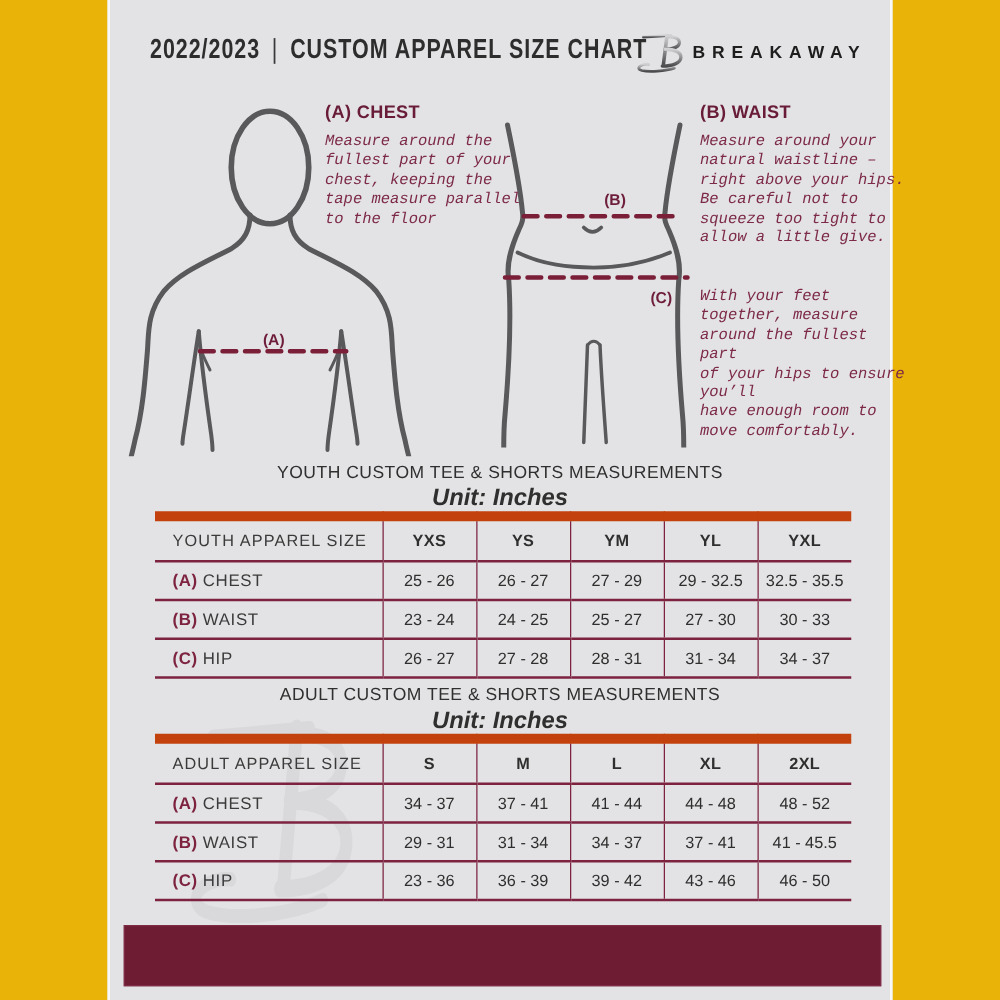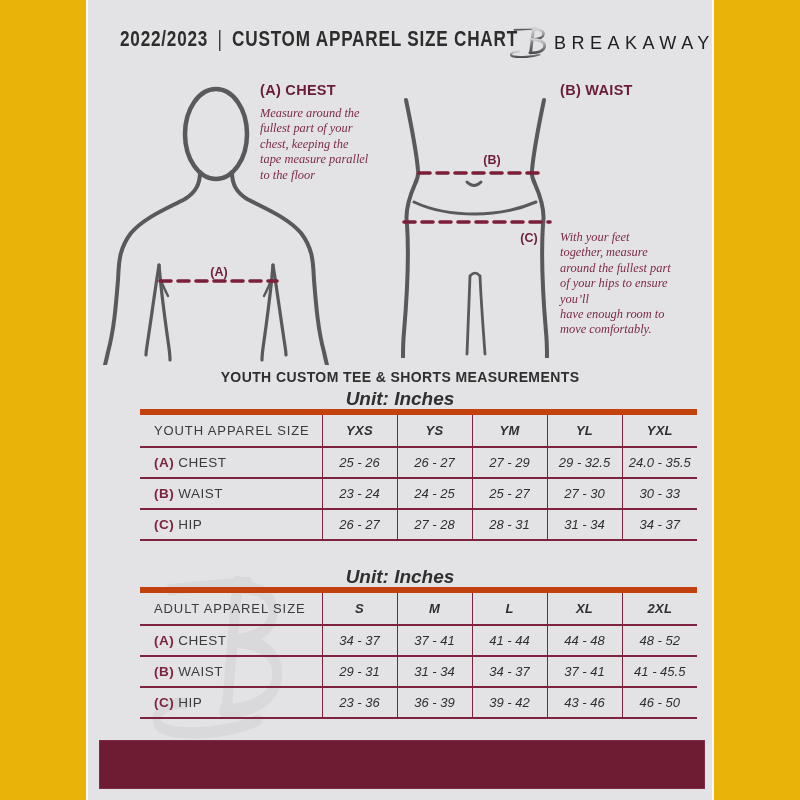--- a/index.html
+++ b/index.html
@@ -7,43 +7,43 @@
          font-family:"Liberation Sans",sans-serif;}
   .page{position:absolute;left:86px;top:0;width:628px;height:800px;background:#e3e3e5;
         border-left:2px solid #f8f8f8;border-right:2px solid #f8f8f8;box-sizing:border-box;}
 
   
   .doc-title{position:absolute;left:32px;top:26px;white-space:nowrap;
              font-weight:bold;font-size:22px;color:#2d2d2d;letter-spacing:1px;
              transform:scaleX(0.78);transform-origin:left center;}
   .doc-title .sep{margin:0 12px;font-weight:400;color:#3a3a3a;}
   .brand-logo{position:absolute;left:420px;top:20px;width:42px;height:42px;}
-  .brand-name{position:absolute;left:466px;top:33px;font-weight:normal;font-size:18px;
+  .brand-name{position:absolute;left:466px;top:33px;font-weight:bold;font-size:14px;
               letter-spacing:5.5px;color:#1e1e1e;white-space:nowrap;}
 
   
   .figure-svg{position:absolute;}
   .m-block{position:absolute;width:165px;}
   .m-head{font-weight:bold;font-size:14.5px;color:#691c38;letter-spacing:.3px;}
-  .m-desc{margin-top:8px;font-family:Liberation Serif, serif;font-style:italic;
+  .m-desc{margin-top:8px;font-family:Liberation Mono, monospace;font-style:italic;
           font-size:12.4px;line-height:15.4px;color:#7d2a47;white-space:pre-line;}
 
   
   .sect-title{position:absolute;left:0;width:100%;text-align:center;
-              font-weight:bold;font-size:14px;letter-spacing:.4px;color:#2f2f2f;}
+              font-weight:normal;font-size:14px;letter-spacing:.4px;color:#2f2f2f;}
   .sect-unit{position:absolute;left:0;width:100%;text-align:center;
              font-style:italic;font-weight:600;font-size:19px;color:#2f2f2f;}
-  table.size-table{position:absolute;left:52px;border-collapse:collapse;table-layout:fixed;
-                   width:557px;border-top:6px solid #c2410c;border-bottom:2px solid #7d2340;
+  table.size-table{position:absolute;left:36px;border-collapse:collapse;table-layout:fixed;
+                   width:557px;border-top:8px solid #c2410c;border-bottom:2px solid #7d2340;
                    background:transparent;z-index:2;}
   .size-table th,.size-table td{border-bottom:2px solid #7d2340;padding:0;
                                 font-size:13px;color:#2f2f2f;text-align:center;}
   .size-table th{height:31px;font-weight:bold;letter-spacing:.3px;}
   .size-table td{height:29px;}
-  .size-table .vline{border-left:1.5px solid #7d2340;font-style:italic;}
+  .size-table .vline{border-left:1.5px solid #7d2340;}
   .size-table .label-col{text-align:left;padding-left:14px;}
   .size-table th.label-col{font-weight:400;font-size:13px;letter-spacing:.9px;color:#3b3b3b;}
   .size-table td.label-col{font-size:13.5px;letter-spacing:.5px;color:#3b3b3b;}
   .row-key{font-weight:bold;color:#7d2340;margin-right:4px;}
 
   
   .footer-bar{position:absolute;left:11px;top:740px;width:606px;height:49px;
               background:#6e1c34;border:1px solid #7f2b45;box-sizing:border-box;z-index:3;}
   .watermark{position:absolute;left:58px;top:550px;width:150px;height:198px;z-index:1;}
 </style>
@@ -117,20 +117,26 @@
     <div class="m-block" style="left:172px;top:82px;">
       <div class="m-head">(A) CHEST</div>
       <div class="m-desc">Measure around the
 fullest part of your
 chest, keeping the
 tape measure parallel
 to the floor</div>
     </div>
     <div class="m-block" style="left:472px;top:82px;">
       <div class="m-head">(B) WAIST</div>
+      <div class="m-desc">Measure around your
+natural waistline –
+right above your hips.
+Be careful not to
+squeeze too tight to
+allow a little give.</div>
     </div>
     <div class="m-block" style="left:472px;top:222px;">
       <div class="m-desc">With your feet
 together, measure
 around the fullest part
 of your hips to ensure
 you’ll
 have enough room to
 move comfortably.</div>
     </div>
@@ -156,41 +162,42 @@
           <th class="vline">YXL</th>
         </tr>
       </thead>
       <tbody>
         <tr>
           <td class="label-col"><span class="row-key">(A)</span><span>CHEST</span></td>
           <td class="vline">25 - 26</td>
           <td class="vline">26 - 27</td>
           <td class="vline">27 - 29</td>
           <td class="vline">29 - 32.5</td>
-          <td class="vline">24.0 - 35.5</td>
+          <td class="vline">32.5 - 35.5</td>
         </tr>
         <tr>
           <td class="label-col"><span class="row-key">(B)</span><span>WAIST</span></td>
           <td class="vline">23 - 24</td>
           <td class="vline">24 - 25</td>
           <td class="vline">25 - 27</td>
           <td class="vline">27 - 30</td>
           <td class="vline">30 - 33</td>
         </tr>
         <tr>
           <td class="label-col"><span class="row-key">(C)</span><span>HIP</span></td>
           <td class="vline">26 - 27</td>
           <td class="vline">27 - 28</td>
           <td class="vline">28 - 31</td>
           <td class="vline">31 - 34</td>
           <td class="vline">34 - 37</td>
         </tr>
       </tbody>
     </table>
 
+    <div class="sect-title" style="top:547px;">ADULT CUSTOM TEE &amp; SHORTS MEASUREMENTS</div>
     <div class="sect-unit" style="top:566px;">Unit: Inches</div>
     <table class="size-table" style="top:587px;">
       <colgroup>
           <col style="width:182px">
           <col style="width:75px">
           <col style="width:75px">
           <col style="width:75px">
           <col style="width:75px">
           <col style="width:75px">
         </colgroup>

